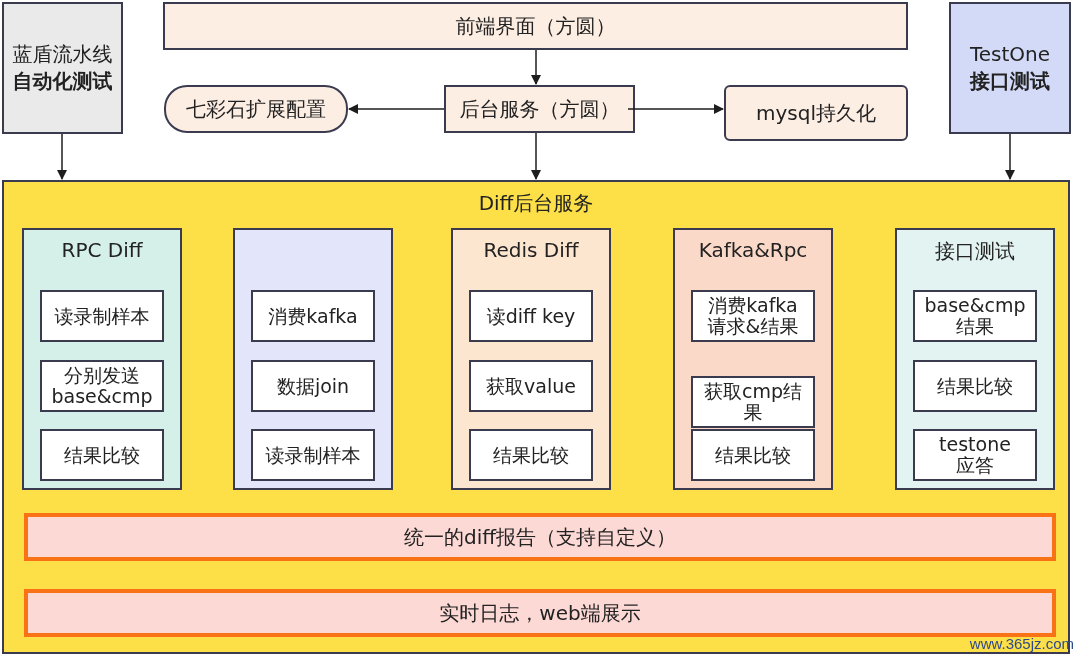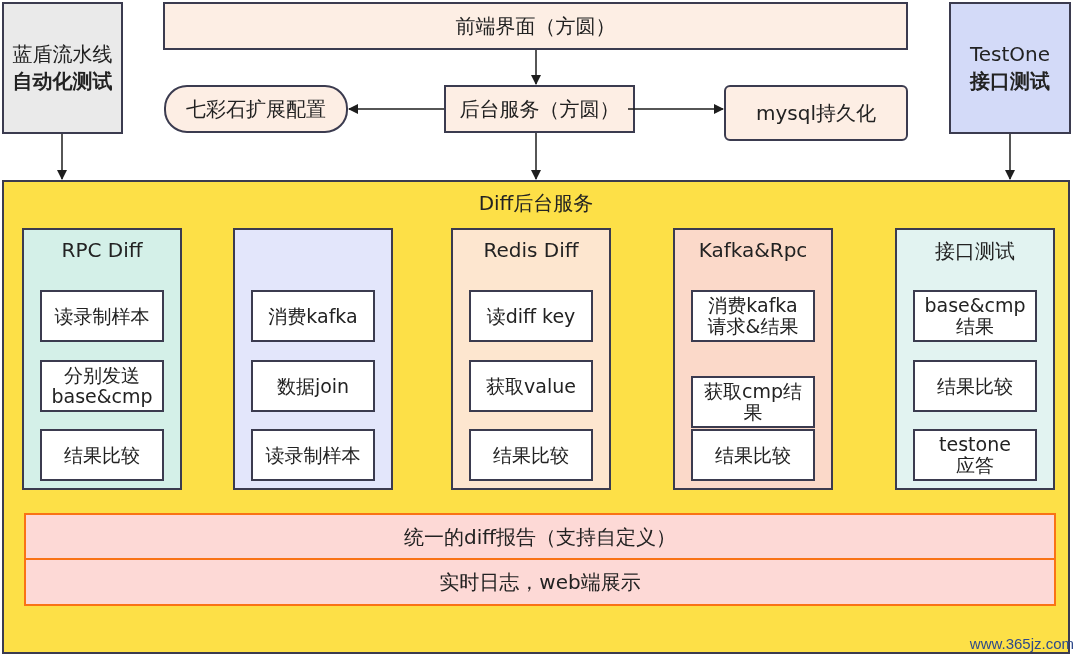--- a/index.html
+++ b/index.html
@@ -35,21 +35,21 @@
   }
   .col-title { position: absolute; left: 0; right: 0; top: 8px; text-align: center; font-size: 20px; }
   .step {
     position: absolute; left: 16px; width: 124px; height: 52px; box-sizing: border-box;
     border: 2px solid #3b3b4f; background: #ffffff;
     display: flex; align-items: center; justify-content: center;
     text-align: center; font-size: 19px; line-height: 1.1; white-space: pre-line;
   }
   .bar {
     position: absolute; left: 20px; width: 1032px; height: 48px; box-sizing: border-box;
-    border: 2px solid #f97316; background: #fdd9d6;
+    border: 4px solid #f97316; background: #fdd9d6;
     display: flex; align-items: center; justify-content: center; font-size: 20px;
   }
   .watermark {
     position: absolute; right: 6px; bottom: 6px; font-size: 15px; color: #2f4a8a;
     font-family: Liberation Sans, sans-serif;
   }
   svg.arrows { position: absolute; left: 0; top: 0; pointer-events: none; }
 </style>
 </head>
 <body>
@@ -118,21 +118,21 @@
     <div class="step" style="top:60px;">base&amp;cmp
 结果</div>
     <div class="step" style="top:130px;">结果比较</div>
     <div class="step" style="top:199px;">testone
 应答</div>
   </div>
 
   <div class="bar" style="top:331px;">
     <span>统一的diff报告（支持自定义）</span>
   </div>
-  <div class="bar" style="top:376px;">
+  <div class="bar" style="top:407px;">
     <span>实时日志，web端展示</span>
   </div>
 </div>
 
 <svg class="arrows" width="1080" height="658">
   <defs>
     <marker id="ah" markerWidth="10" markerHeight="10" refX="9" refY="5" orient="auto" markerUnits="userSpaceOnUse">
       <path d="M0,0 L10,5 L0,10 z" fill="#1e1e1e"></path>
     </marker>
   </defs>

